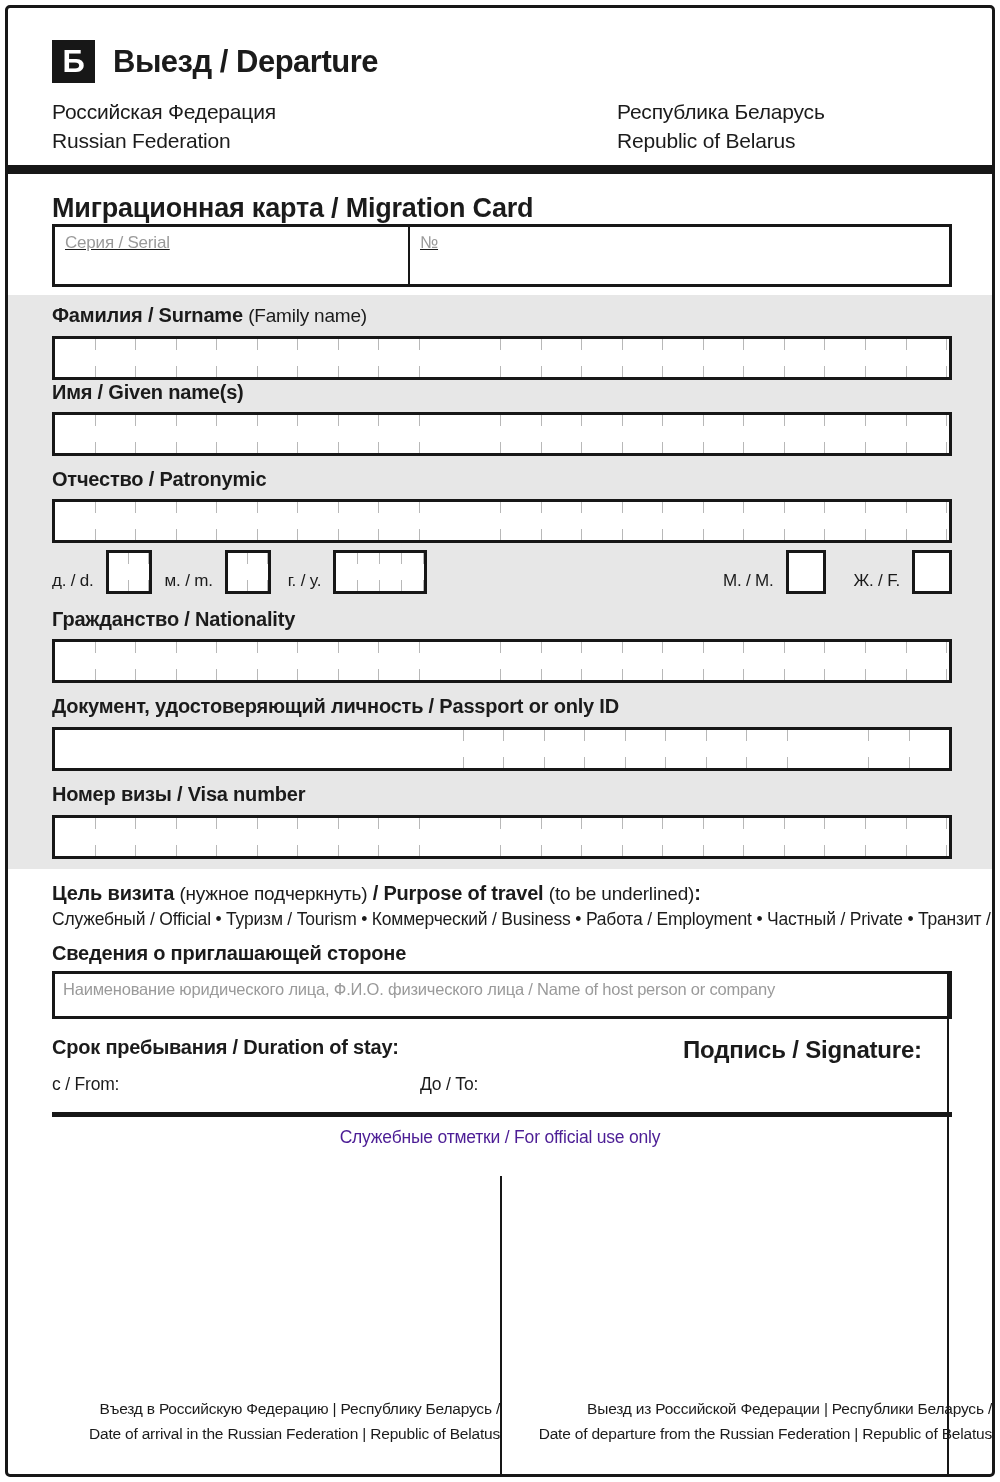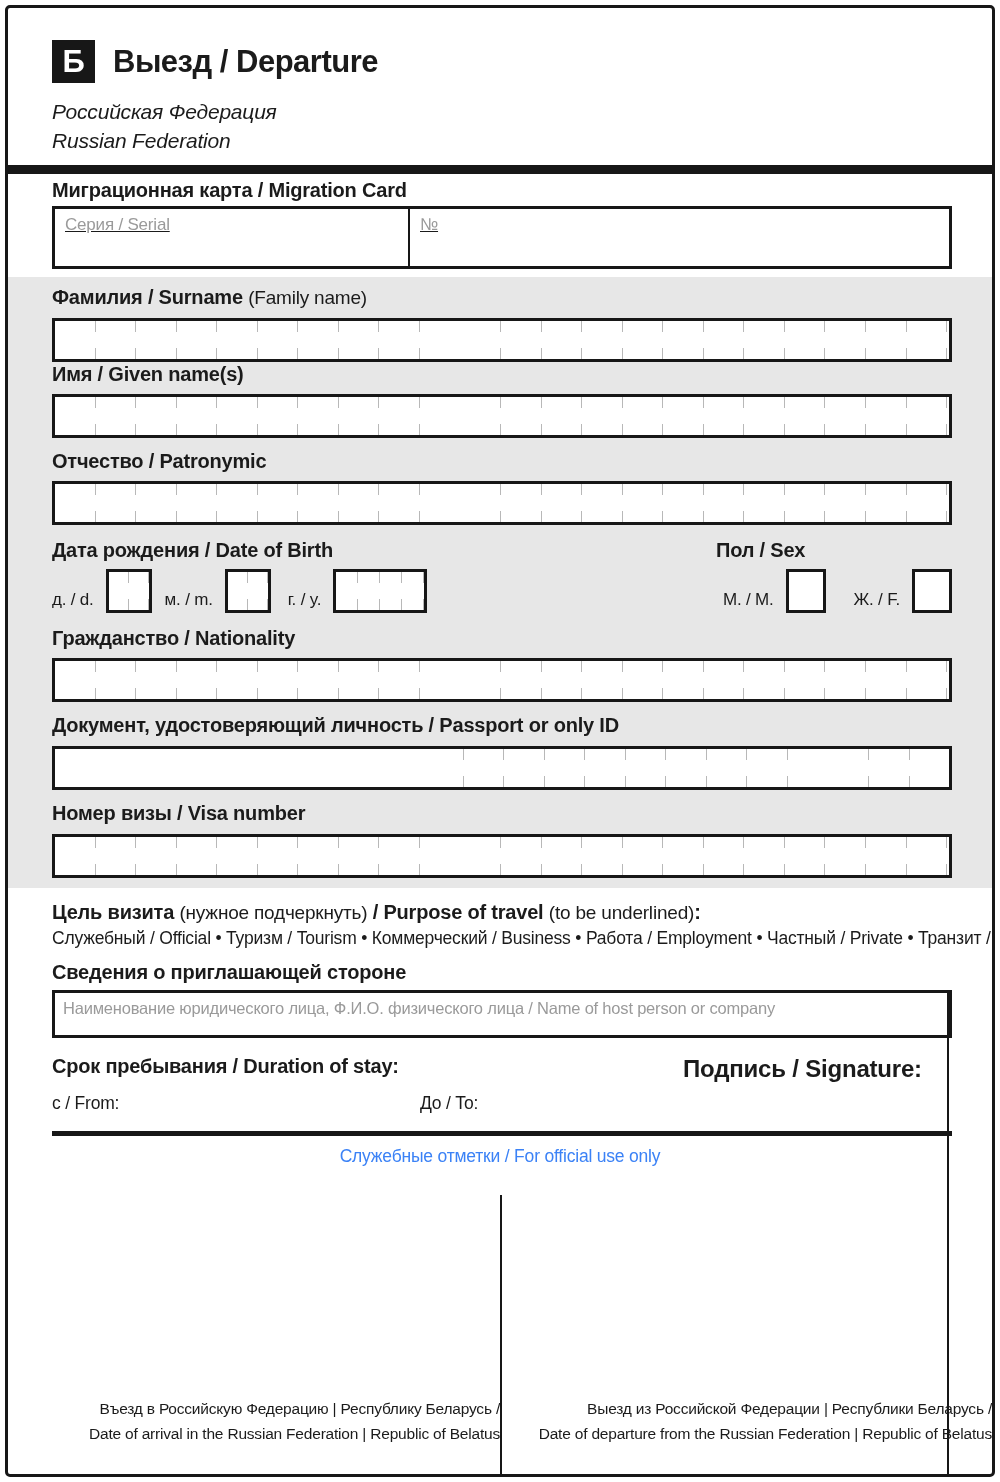--- a/index.html
+++ b/index.html
@@ -10,29 +10,29 @@
   .card { position:absolute; inset:5px; border:3px solid #171717; border-radius:5px;
     background:#fff; display:flex; flex-direction:column; overflow:hidden;
     letter-spacing:-0.2px; }
 
   
   .header { position:relative; padding:32px 40px 0 44px; }
   .logo-row { display:flex; align-items:center; }
   .logo { width:43px; height:43px; background:#171717; color:#fff; font-weight:bold;
     font-size:31px; display:flex; align-items:center; justify-content:center; flex:0 0 auto; }
   .doc-title { font-size:31px; font-weight:bold; margin-left:18px; letter-spacing:-0.5px; }
-  .country-row { margin-top:14px; line-height:29px; font-size:21px;font-style:italic; }
+  .country-row { margin-top:14px; line-height:29px; font-size:21px; }
   .country-right { position:absolute; left:609px; top:89px; line-height:29px; font-size:21px; }
 
   
   .black-bar { margin-top:10px; height:9px; background:#171717; width:100%; flex:0 0 auto; }
 
   
   .section-pad { padding-left:44px; padding-right:40px; }
-  .mc-heading { margin-top:3px; font-size:20px; font-weight:bold; line-height:26px; }
+  .mc-heading { margin-top:21px; font-size:27px; font-weight:bold; line-height:26px; }
   .serial-box { margin-top:3px; height:63px; border:3px solid #171717; display:flex; background:#fff;text-decoration:underline; }
   .serial-cell { flex:0 0 355px; border-right:2px solid #171717; padding:6px 10px; }
   .number-cell { flex:1; padding:6px 10px; }
   .placeholder { color:#9a9a9a; font-size:17px; line-height:20px; }
 
   
   .gray-band { margin-top:8px; background:#e7e7e7; padding:8px 40px 10px 44px; }
   .f-label { font-size:20px; font-weight:bold; line-height:24px; }
   .f-hint { font-weight:normal; font-size:19px; }
   .charbox { height:44px; border:3px solid #171717; background-color:#fff;
@@ -78,21 +78,21 @@
 
   
   .stay-row { position:relative; margin-top:17px; height:24px; }
   .duration { position:absolute; left:44px; top:0; font-size:20px; font-weight:bold; }
   .signature { position:absolute; left:675px; top:0; font-size:24px; font-weight:bold; }
   .fromto-row { position:relative; margin-top:14px; height:22px; font-size:17.5px; }
   .from-label { position:absolute; left:44px; top:0; }
   .to-label { position:absolute; left:412px; top:0; }
 
   .thick-line { margin:16px 40px 0 44px; height:5px; background:#171717; }
-  .official-note { margin-top:10px; text-align:center; color:#3b82f6; font-size:17.5px; line-height:21px; }
+  .official-note { margin-top:10px; text-align:center; color:#4c1d95; font-size:17.5px; line-height:21px; }
 
   
   .bottom { flex:1; margin-top:28px; display:flex; }
   .b-col { display:flex; flex-direction:column;text-align:right; }
   .b-left { flex:0 0 492px; }
   .vdiv { flex:0 0 2px; background:#171717; }
   .b-right { flex:1; }
   .caption { margin-top:auto; padding-bottom:28px; font-size:15.5px; line-height:24.5px; }
   .b-left .caption { padding-left:46px; }
   .b-right .caption { padding-left:10px; }
@@ -104,20 +104,24 @@
 
   <div class="header">
     <div class="logo-row">
       <div class="logo">Б</div>
       <div class="doc-title">Выезд / Departure</div>
     </div>
     <div class="country-row">
       <div>Российская Федерация</div>
       <div>Russian Federation</div>
     </div>
+    <div class="country-right">
+      <div>Республика Беларусь</div>
+      <div>Republic of Belarus</div>
+    </div>
   </div>
 
   <div class="black-bar"></div>
 
   <div class="section-pad">
     <div class="mc-heading">Миграционная карта / Migration Card</div>
     <div class="serial-box">
       <div class="serial-cell">
         <div class="placeholder">Серия / Serial</div>
       </div>
@@ -134,24 +138,20 @@
       <span class="f-hint">(Family name)</span>
     </div>
     <div class="charbox mt8"></div>
 
     <div class="f-label lbl-mt14">Имя / Given name(s)</div>
     <div class="charbox mt8"></div>
 
     <div class="f-label lbl-mt11">Отчество / Patronymic</div>
     <div class="charbox mt8"></div>
 
-    <div class="dob-label-row">
-      <div class="f-label">Дата рождения / Date of Birth</div>
-      <div class="f-label sex-head">Пол / Sex</div>
-    </div>
     <div class="dob-row">
       <div class="sub-label">д. / d.</div>
       <div class="minibox box-d"></div>
       <div class="sub-label">м. / m.</div>
       <div class="minibox box-m"></div>
       <div class="sub-label">г. / y.</div>
       <div class="minibox box-y"></div>
       <div class="sex-group">
         <div class="sub-label">М. / М.</div>
         <div class="sexbox"></div>

